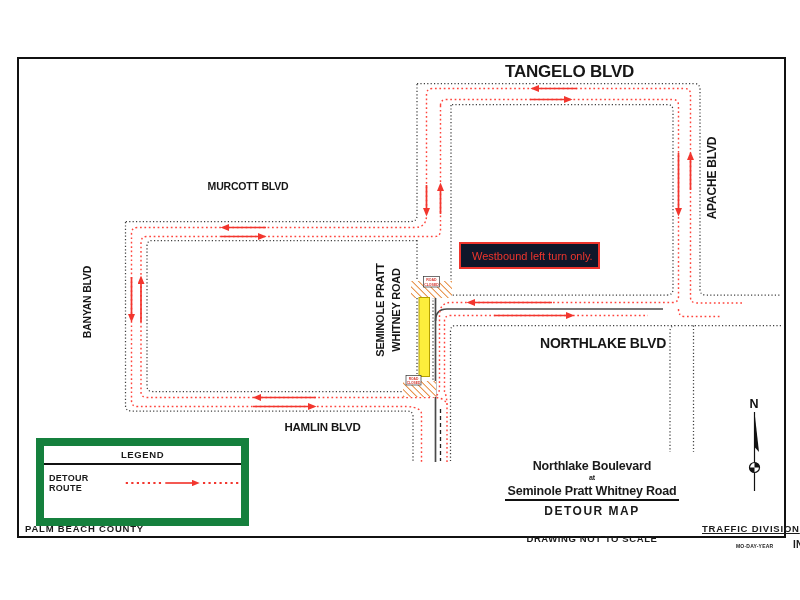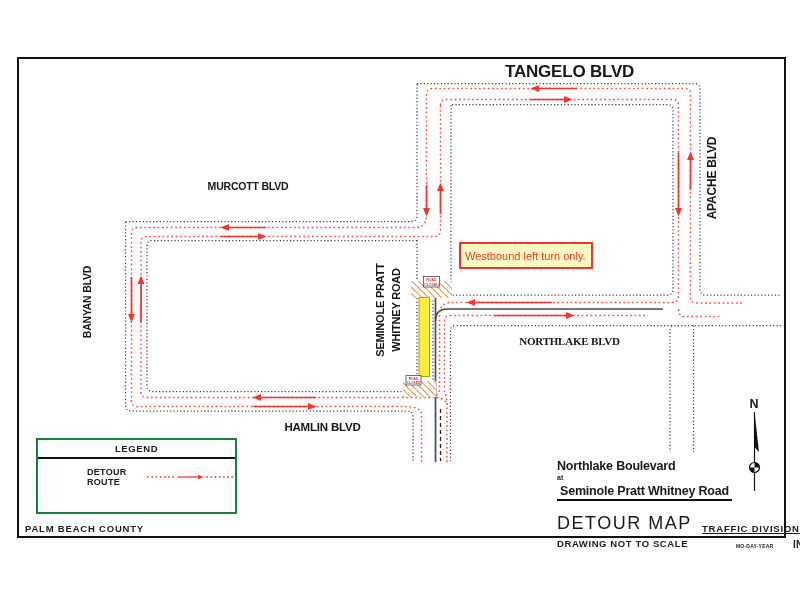--- a/index.html
+++ b/index.html
@@ -11,37 +11,37 @@
   .road{fill:none;stroke:#3f3f3f;stroke-width:1.25;stroke-dasharray:1.2 2.2;}
   .route{fill:none;stroke:#ff453d;stroke-width:1.45;stroke-dasharray:1.7 2.7;}
   .arrow{fill:none;stroke:#f2362e;stroke-width:1.7;}
   .solidline{fill:none;stroke:#4a4a4a;stroke-width:1.7;}
   .centerline{fill:none;stroke:#222;stroke-width:1.3;stroke-dasharray:4 3;}
   .lbl{position:absolute;font-weight:700;letter-spacing:-0.2px;white-space:nowrap;
        text-align:center;color:#161616;}
   .rot{transform:rotate(-90deg);transform-origin:center center;}
   .callout{position:absolute;border:2px solid #ee352d;color:#ee352d;
            font-size:11px;font-weight:400;display:flex;align-items:center;
-           padding-left:4px;white-space:nowrap;background:#fef9c3;}
+           padding-left:11px;white-space:nowrap;background:#0f172a;}
   .legend{position:absolute;left:36px;top:438px;width:197px;height:72px;
-          border:2px solid #15803d;background:#fff;}
+          border:8px solid #15803d;background:#fff;}
   .legend-head{height:17px;border-bottom:2px solid #111;display:flex;
                align-items:center;justify-content:center;font-size:9.5px;
                font-weight:700;letter-spacing:0.6px;}
   .legend-row{display:flex;align-items:center;gap:5px;padding:8px 0 0 5px;}
-  .legend-row .txt{font-size:9px;font-weight:700;letter-spacing:0.3px;margin-left:44px;}
+  .legend-row .txt{font-size:9px;font-weight:700;letter-spacing:0.3px;}
   .footer-txt{position:absolute;font-size:9.5px;font-weight:700;
               letter-spacing:0.8px;white-space:nowrap;}
-  .titleblock{position:absolute;left:557px;top:459px;width:176px;}
+  .titleblock{position:absolute;left:504px;top:459px;width:176px;text-align:center;}
   .tb1{font-size:12.5px;font-weight:700;letter-spacing:-0.2px;}
   .tb-at{font-size:7px;font-weight:700;margin-top:1px;}
   .tb2{display:inline-block;font-size:12.5px;font-weight:700;letter-spacing:-0.2px;
        border-bottom:2px solid #111;padding:0 3px 1px 3px;margin-top:2px;}
-  .tb3{font-size:18px;font-weight:400;letter-spacing:1.5px;margin-top:12px;}
-  .tb4{font-size:9.5px;font-weight:700;letter-spacing:0.6px;margin-top:4px;}
+  .tb3{font-size:12px;font-weight:700;letter-spacing:1.5px;margin-top:3px;}
+  .tb4{font-size:9.5px;font-weight:700;letter-spacing:0.6px;margin-top:15px;}
   .stamp{position:absolute;font-weight:700;white-space:nowrap;}
 </style>
 </head>
 <body>
 
 <div class="page">
   <div class="frame"></div>
 
   <svg class="mapsvg" viewBox="0 0 800 600">
     <defs>
@@ -125,21 +125,21 @@
   </svg>
 
   <div class="lbl" style="left:505px;top:62px;width:102px;font-size:17px;">TANGELO BLVD</div>
   <div class="lbl rot" style="left:667px;top:171px;width:90px;font-size:12px;">APACHE BLVD</div>
   <div class="lbl" style="left:203px;top:180px;width:90px;font-size:10.5px;">MURCOTT BLVD</div>
   <div class="lbl rot" style="left:47px;top:296px;width:80px;font-size:10.5px;">BANYAN BLVD</div>
   <div class="lbl rot" style="left:329px;top:294px;width:120px;font-size:11px;line-height:1.45;">
     <div>SEMINOLE  PRATT</div>
     <div>WHITNEY ROAD</div>
   </div>
-  <div class="lbl" style="left:512px;top:335px;width:115px;font-size:11px;font-family:Liberation Serif, serif;">NORTHLAKE BLVD</div>
+  <div class="lbl" style="left:540px;top:335px;width:115px;font-size:14px;">NORTHLAKE BLVD</div>
   <div class="lbl" style="left:280px;top:421px;width:85px;font-size:11.5px;text-align:center;">HAMLIN BLVD</div>
 
   <div class="callout" style="left:459px;top:242px;width:126px;height:23px;">Westbound left turn only.</div>
 
   <div class="legend">
     <div class="legend-head">LEGEND</div>
     <div class="legend-row">
       <span class="txt">DETOUR ROUTE</span>
       <svg width="128" height="12" viewBox="0 0 128 12">
         <line x1="3" y1="6" x2="42" y2="6" stroke="#f2362e" stroke-width="2.4" stroke-dasharray="2.4 3.6"></line>

